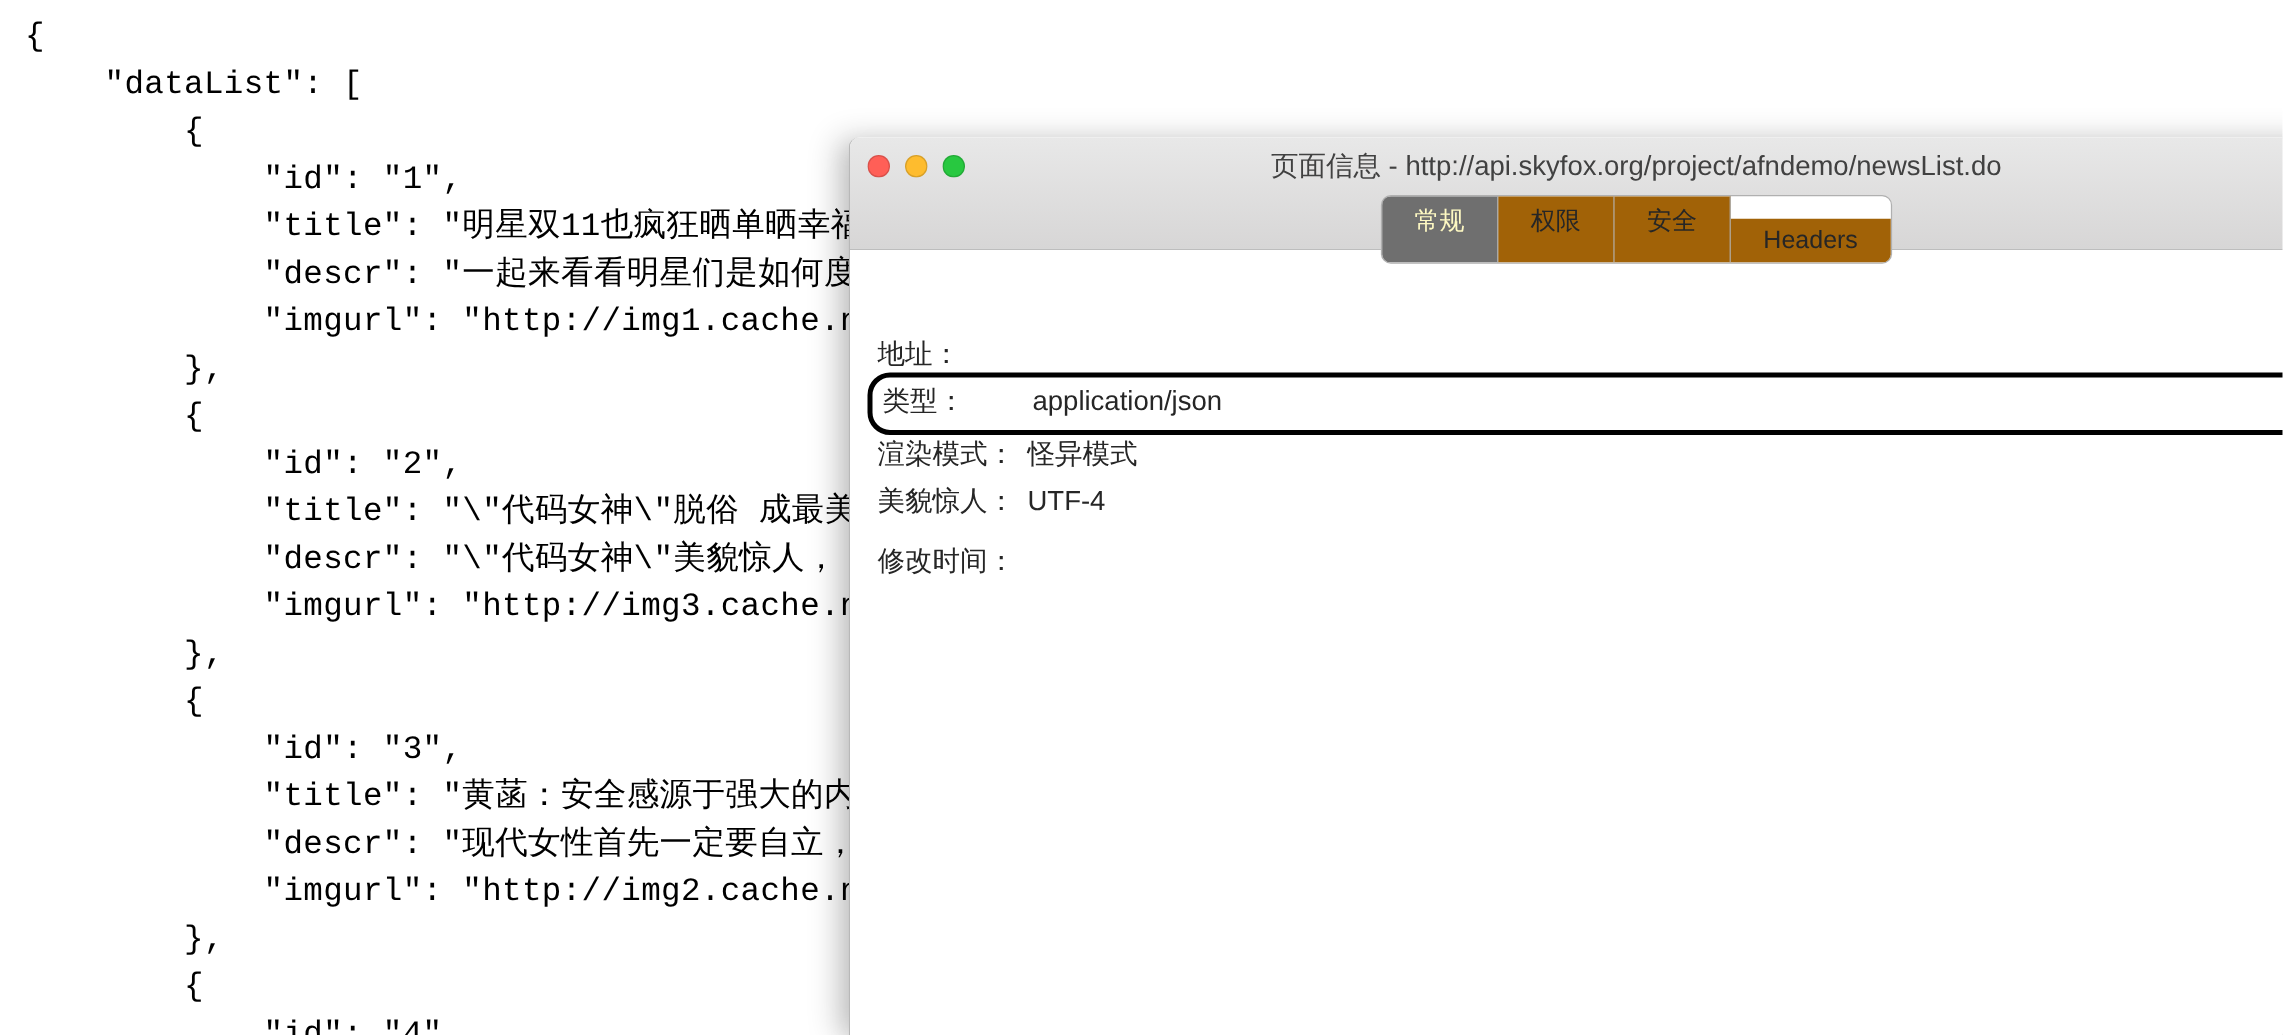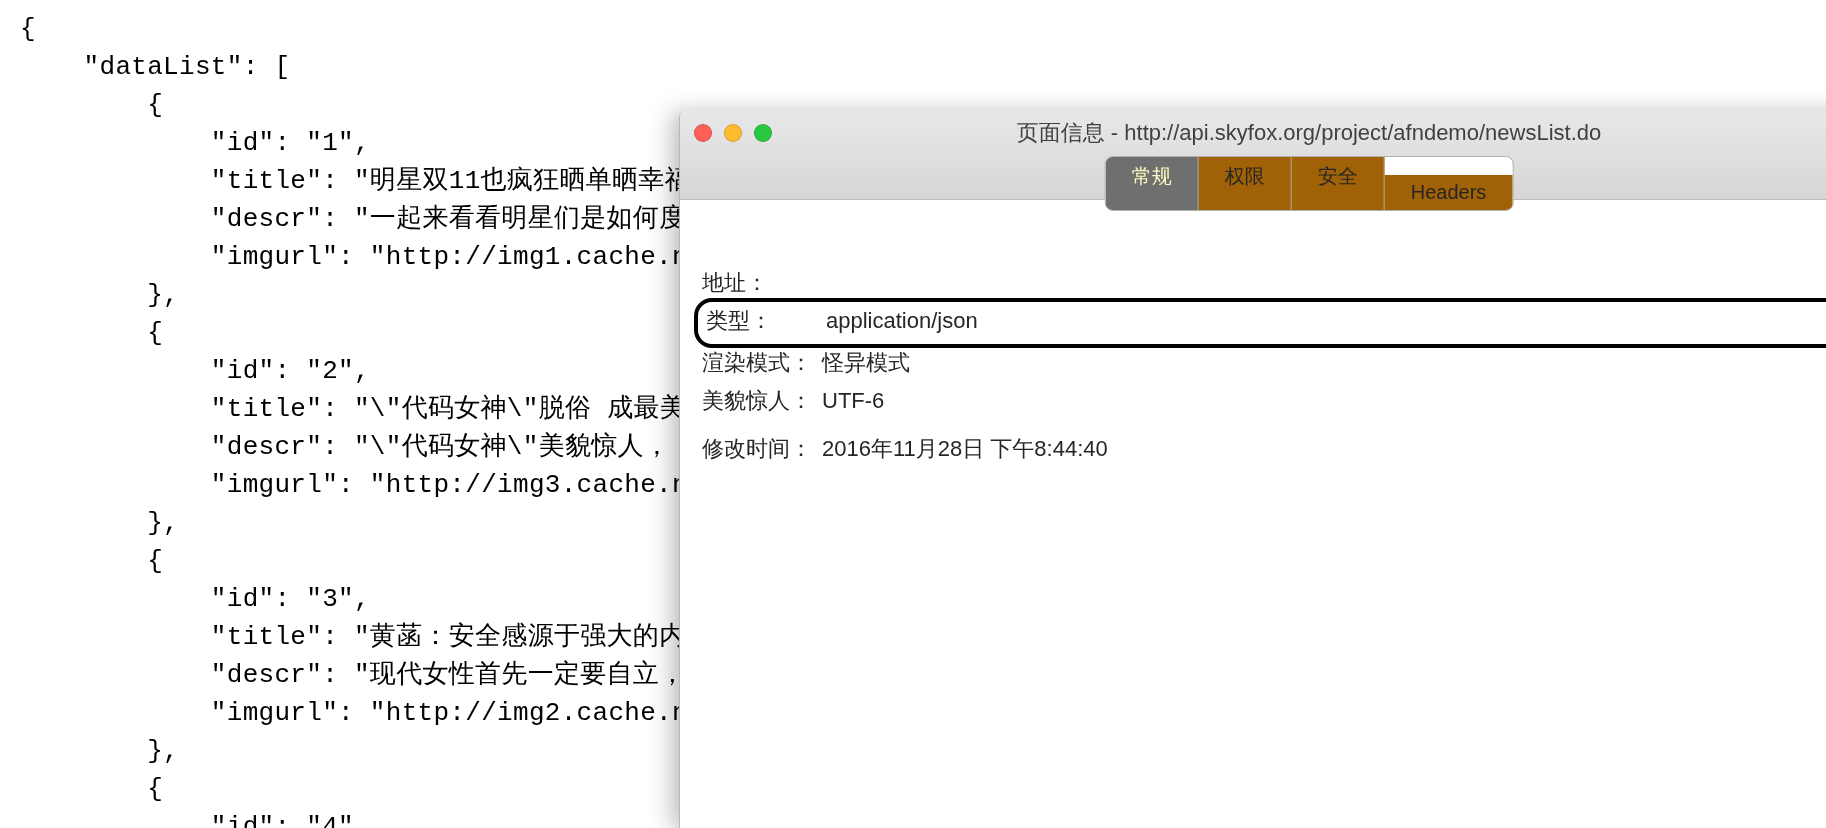--- a/index.html
+++ b/index.html
@@ -83,21 +83,20 @@
       </div>
     </div>
 
     <div class="info-row">
       <div class="info-label">渲染模式：</div>
       <div class="info-value">怪异模式</div>
     </div>
 
     <div class="info-row">
       <div class="info-label">美貌惊人：</div>
-      <div class="info-value">UTF-6</div>
+      <div class="info-value">UTF-4</div>
     </div>
 
     <div class="info-row" style="margin-top:10px;">
       <div class="info-label">修改时间：</div>
-      <div class="info-value">2016年11月28日 下午8:44:40</div>
     </div>
   </div>
 </div>
 
 </body></html>

